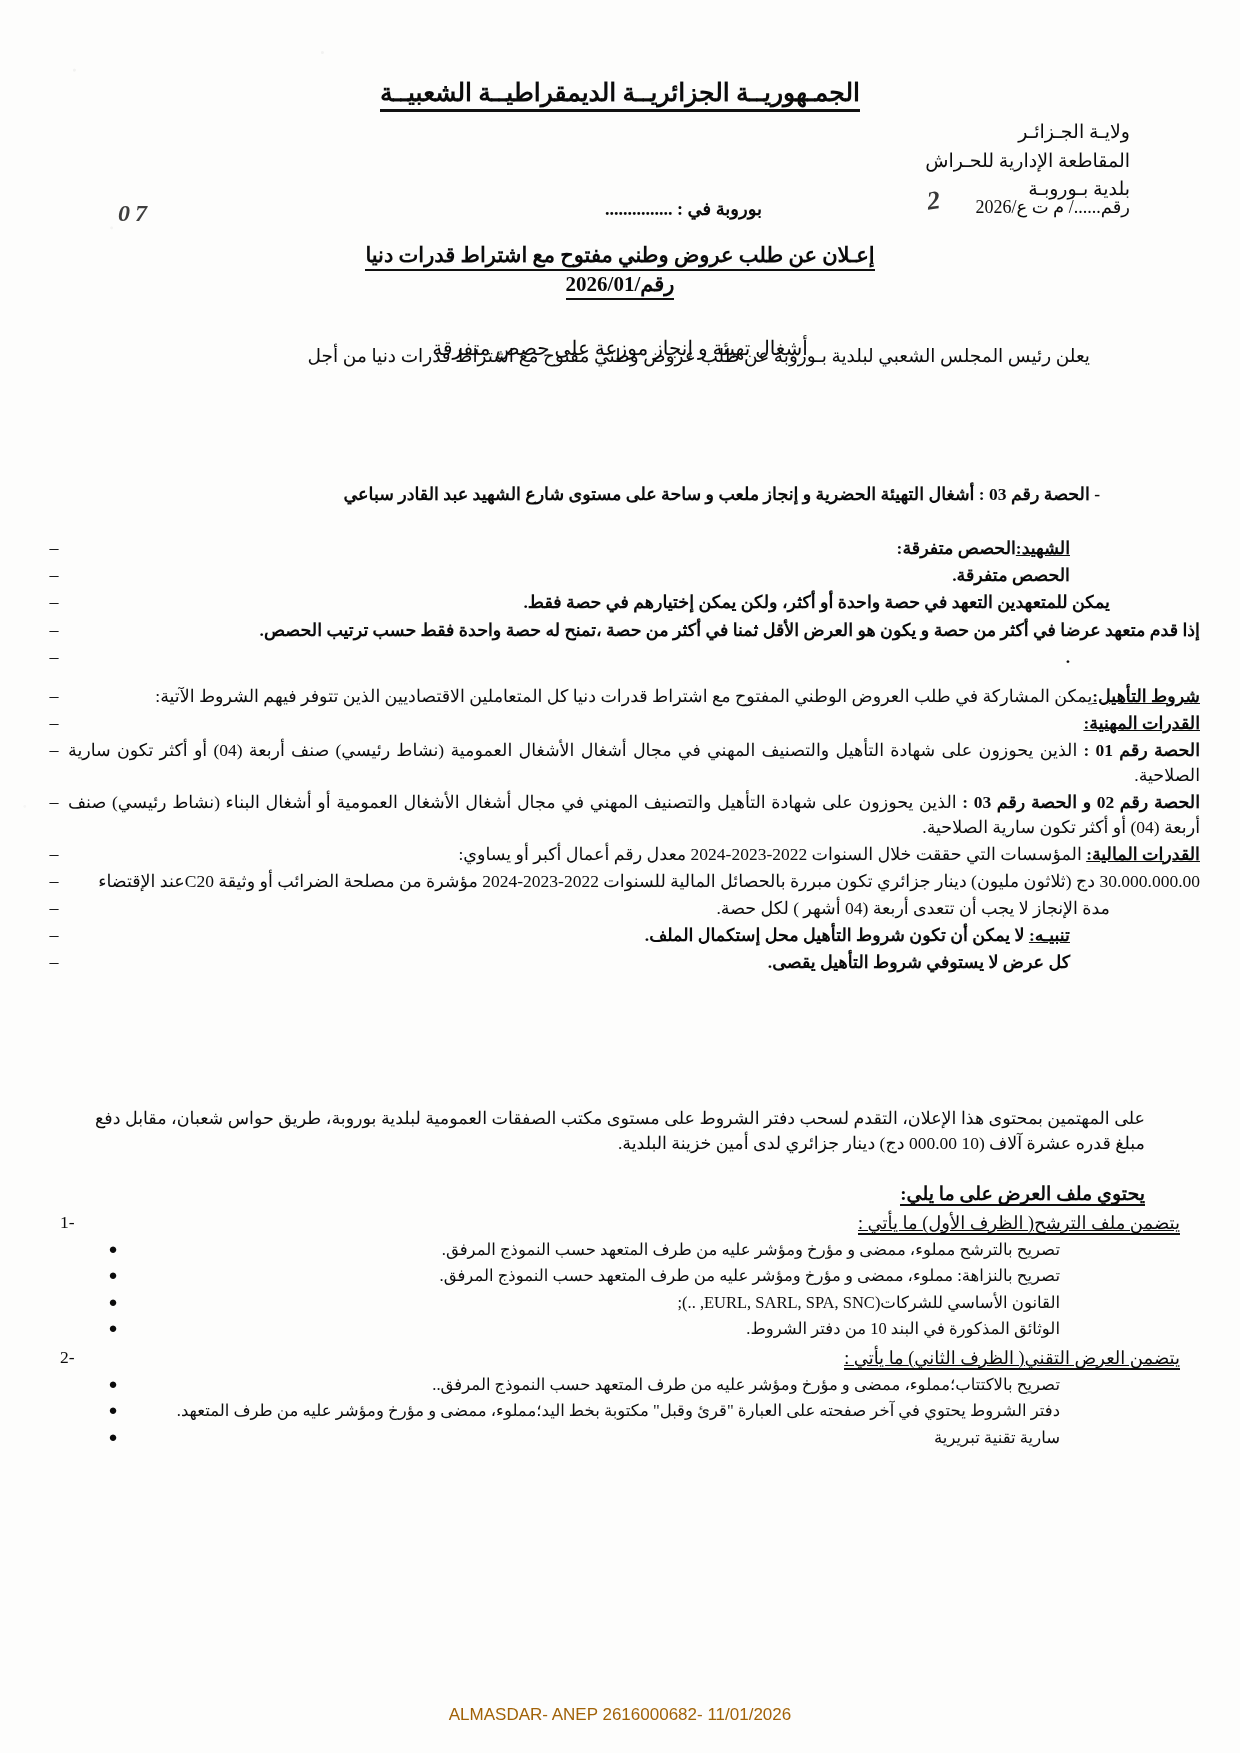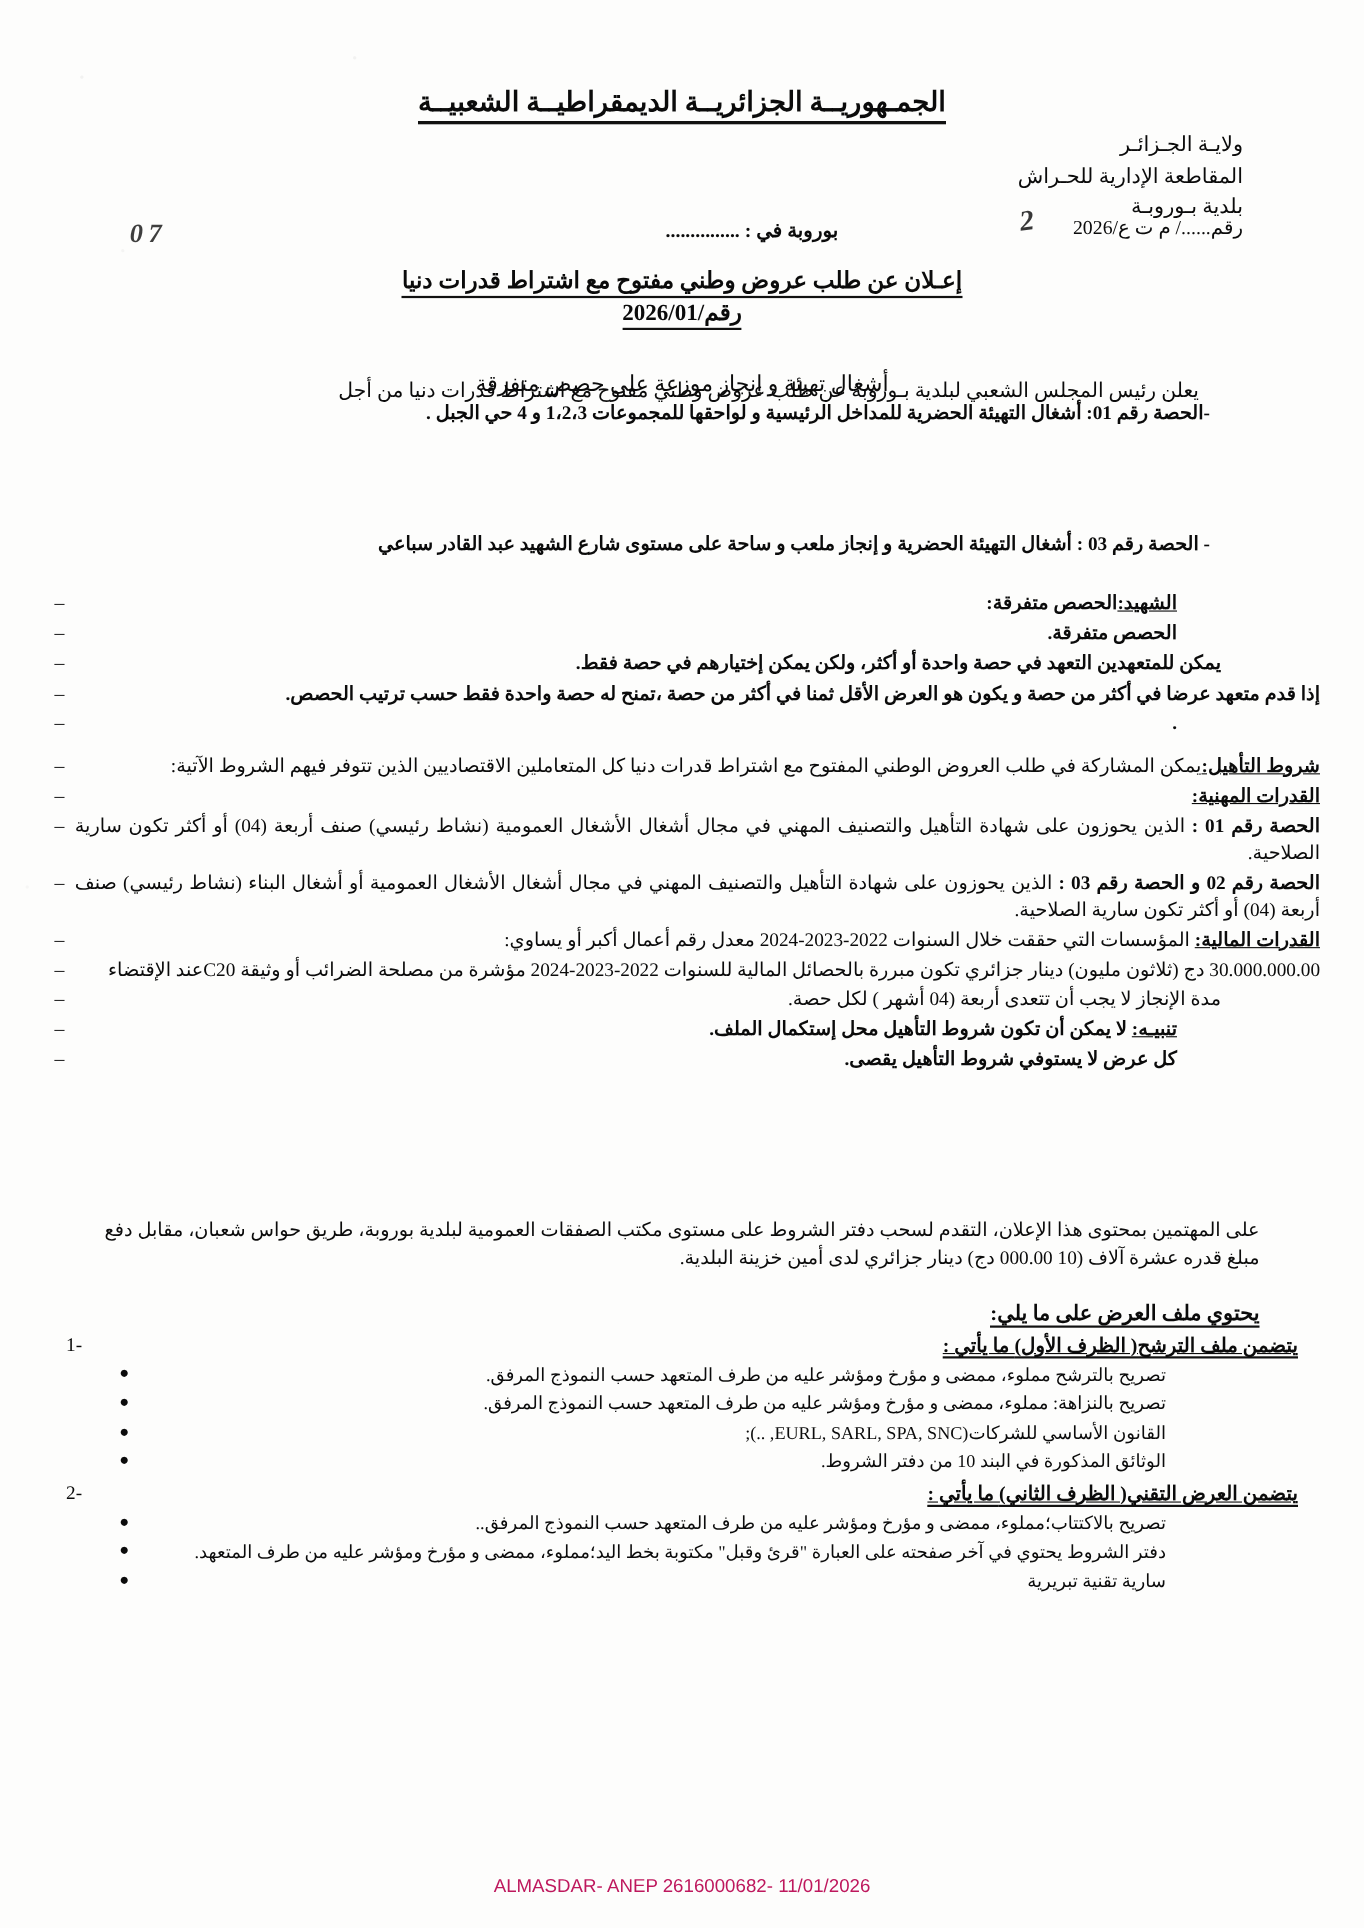--- a/index.html
+++ b/index.html
@@ -96,32 +96,32 @@
   .para-fees{top:1106px;}
 
   .contains-title{
     position:absolute;top:1182px;right:95px;font-size:19px;font-weight:bold;
   }
   .contains-title span{border-bottom:2px solid #111;}
 
   .numlist{position:absolute;right:60px;left:60px;top:1208px;}
   .nrow{display:flex;flex-direction:row-reverse;align-items:flex-start;margin-top:4px;}
   .nnum{width:34px;flex:0 0 34px;text-align:left;font-size:17.5px;direction:ltr;}
-  .ntxt{flex:1 1 auto;text-align:right;font-size:18px;font-weight:bold;}
+  .ntxt{flex:1 1 auto;text-align:right;font-size:18px;font-weight:normal;}
   .ntxt span.u{border-bottom:2px solid #111;}
 
   .sublist{margin:4px 120px 0 40px;}
   .srow{display:flex;flex-direction:row-reverse;align-items:flex-start;margin-bottom:3px;}
   .sdot{width:26px;flex:0 0 26px;text-align:center;font-size:15px;line-height:1.5;}
   .stxt{flex:1 1 auto;text-align:right;font-size:16.5px;line-height:1.42;}
 
   .footer{
     position:absolute;bottom:28px;left:0;right:0;text-align:center;
     font-family:"Liberation Sans","DejaVu Sans",sans-serif;
-    font-size:17px;direction:ltr;color:#be185d;
+    font-size:17px;direction:ltr;color:#a16207;
   }
 </style>
 </head>
 <body>
 
 <div class="page">
   <div class="scan-noise"></div>
 
   <div class="doc-title">
     <span>الجمـهوريــة الجزائريــة الديمقراطيــة الشعبيــة</span>
@@ -142,24 +142,20 @@
   <div class="ann-title">
     <span>إعـلان عن طلب عروض وطني مفتوح مع اشتراط قدرات دنيا</span>
   </div>
   <div class="ann-num">
     <span>رقم/2026/01</span>
   </div>
 
   <div class="intro">يعلن رئيس المجلس الشعبي لبلدية بـوروبة عن طلب عروض وطني مفتوح مع اشتراط قدرات دنيا من أجل</div>
   <div class="subject">أشغال تهيئة و إنجاز موزعة على حصص متفرقة</div>
 
-  <div class="lot lot1">
-    <span>-الحصة رقم 01:</span>
-    <span>أشغال التهيئة الحضرية للمداخل الرئيسية و لواحقها للمجموعات 1،2،3 و 4 حي الجبل .</span>
-  </div>
   <div class="lot lot3">
     <span>- الحصة رقم 03 :</span>
     <span>أشغال التهيئة الحضرية و إنجاز ملعب و ساحة على مستوى شارع الشهيد عبد القادر سباعي</span>
   </div>
 
   <div class="bullets">
 
     <div class="brow">
       <div class="dash">–</div>
       <div class="btxt b pad-r2">

